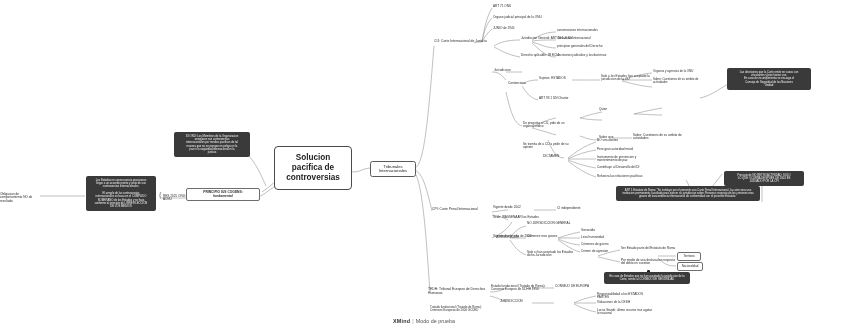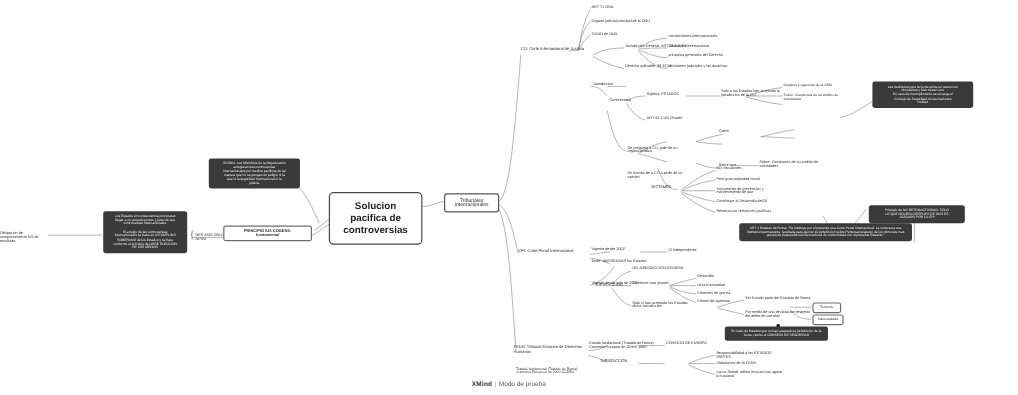--- a/index.html
+++ b/index.html
@@ -189,21 +189,21 @@
       <path d="M490,292 C498,292 502,290 506,288"></path>
       <path d="M490,296 C498,298 502,300 506,302"></path>
       <path d="M554,288 C544,288 538,288 532,288"></path>
       <path d="M554,303 C544,303 538,303 532,303"></path>
       <path d="M596,296 C586,298 580,300 574,303"></path>
       <path d="M596,303 C586,303 580,303 574,303"></path>
       <path d="M596,312 C586,310 580,307 574,304"></path>
     </g>
   </svg>
 
-  <div class="node" id="central" style="left:274px; top:160px; width:78px;">Solucion pacifica de
+  <div class="node" id="central" style="left:274px; top:146px; width:78px;">Solucion pacifica de
 controversias</div>
 
   <div class="node" id="main-branch" style="left:370px; top:161px; width:46px;">Tribunales Internacionales</div>
 
   <div class="node boxed" style="left:186px; top:188px; width:74px; font-weight:bold;">PRINCIPIO IUS COGENS:
 fundamental</div>
 
   <div class="node dark" style="left:174px; top:132px; width:76px;">33 ONU: Los Miembros de la Organizacion
 arreglaran sus controversias
 internacionales por medios pacificos de tal

